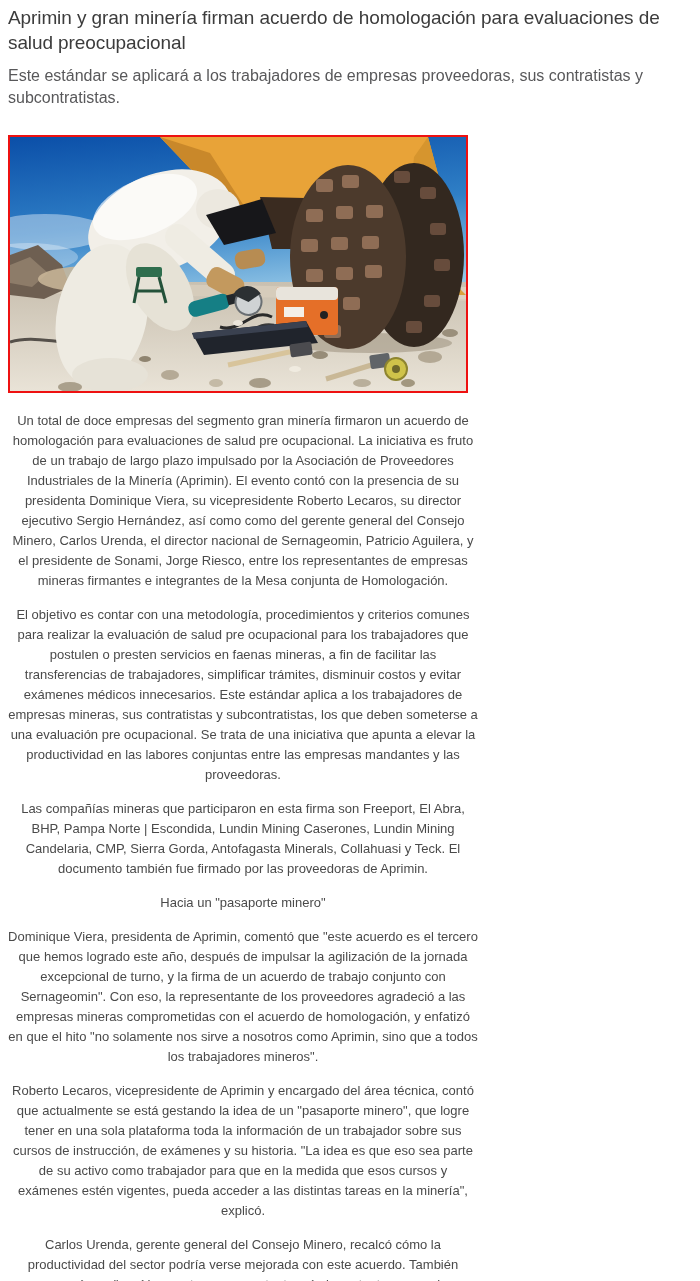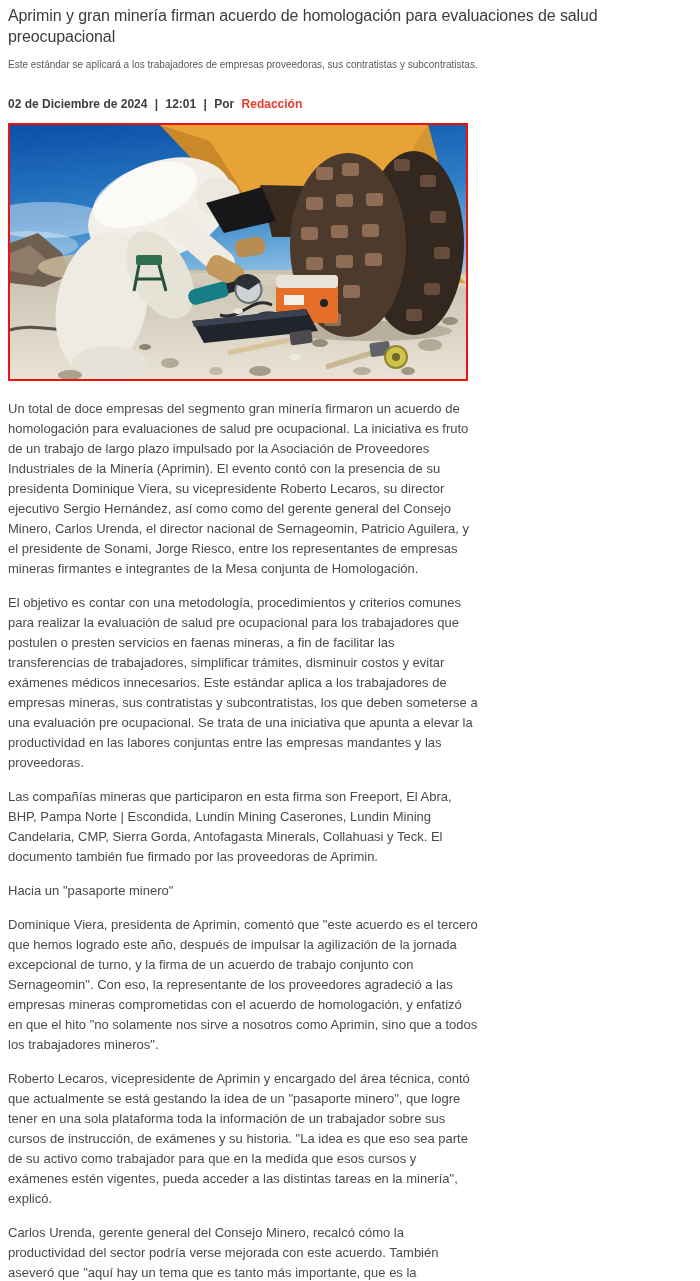--- a/index.html
+++ b/index.html
@@ -6,30 +6,30 @@
   body {
     width: 700px;
     font-family: "Liberation Sans", sans-serif;
     -webkit-font-smoothing: antialiased;
   }
   .page { padding: 6px 0 10px 8px; }
 
   h1.headline {
     width: 688px;
     margin: 0 0 10px 0;
-    font-size: 16px;
+    font-size: 19px;
     line-height: 1.3;
     font-weight: 400;
     color: #3c3c3c;
     letter-spacing: -0.1px;
   }
   .subtitle {
     width: 688px;
     margin: 0 0 26px 0;
-    font-size: 10px;
+    font-size: 16px;
     line-height: 1.35;
     font-weight: 400;
     color: #58585a;
   }
   .meta {
     margin: 0 0 12px 0;
     font-size: 12px;
     font-weight: 700;
     color: #3e3e3e;
   }
@@ -51,39 +51,32 @@
     background: #2b7cc4;
   }
   .photo-frame svg { display: block; }
 
   .article-body { width: 470px; }
   .article-body p {
     margin: 0 0 14px 0;
     font-size: 13px;
     line-height: 20px;
     color: #4a4a4a;
+    text-align: center;
   }
 </style>
 </head>
 <body>
 
 <div class="page">
 
   <h1 class="headline">Aprimin y gran minería firman acuerdo de homologación para evaluaciones de salud preocupacional</h1>
 
   <p class="subtitle">Este estándar se aplicará a los trabajadores de empresas proveedoras, sus contratistas y subcontratistas.</p>
 
-  <div class="meta">
-    <span>02 de Diciembre de 2024</span>
-    <span class="sep">|</span>
-    <span>12:01</span>
-    <span class="sep">|</span>
-    <span class="by">Por</span>
-    <a class="author">Redacción</a>
-  </div>
 
   <div class="photo-frame">
     <svg width="456" height="254" viewBox="0 0 456 254" xmlns="http://www.w3.org/2000/svg">
       <defs>
         <linearGradient id="skyg" x1="0" y1="0" x2="0.25" y2="1">
           <stop offset="0" stop-color="#0b4fa8"></stop>
           <stop offset="0.55" stop-color="#2f7fc6"></stop>
           <stop offset="1" stop-color="#93c6e6"></stop>
         </linearGradient>
         <linearGradient id="grdg" x1="0" y1="0" x2="0" y2="1">

